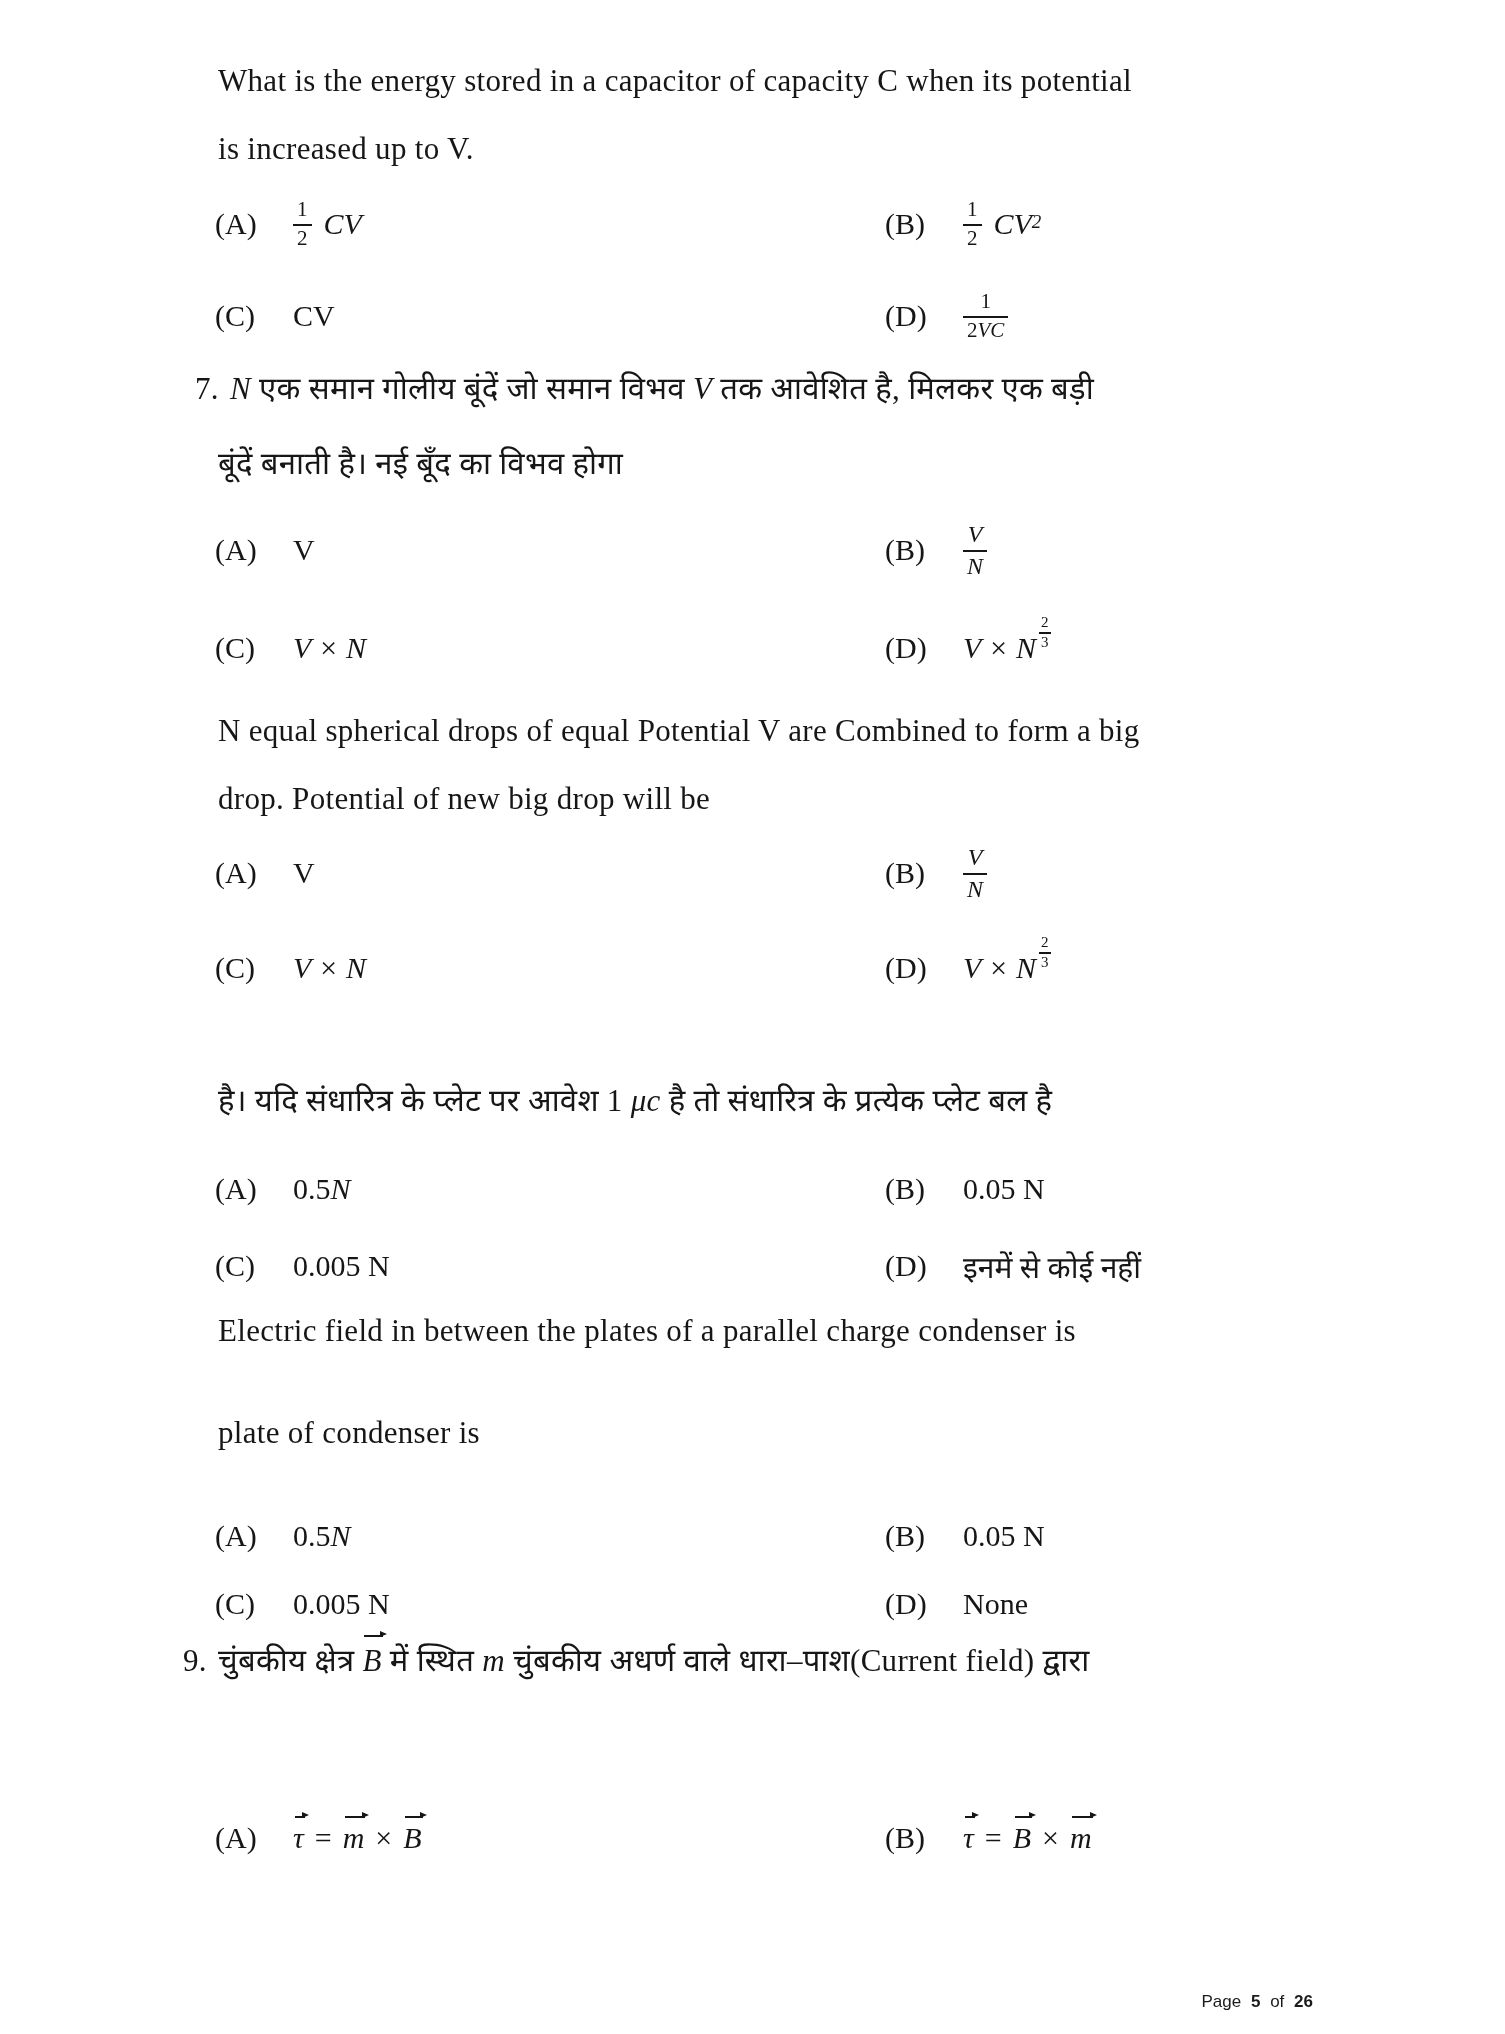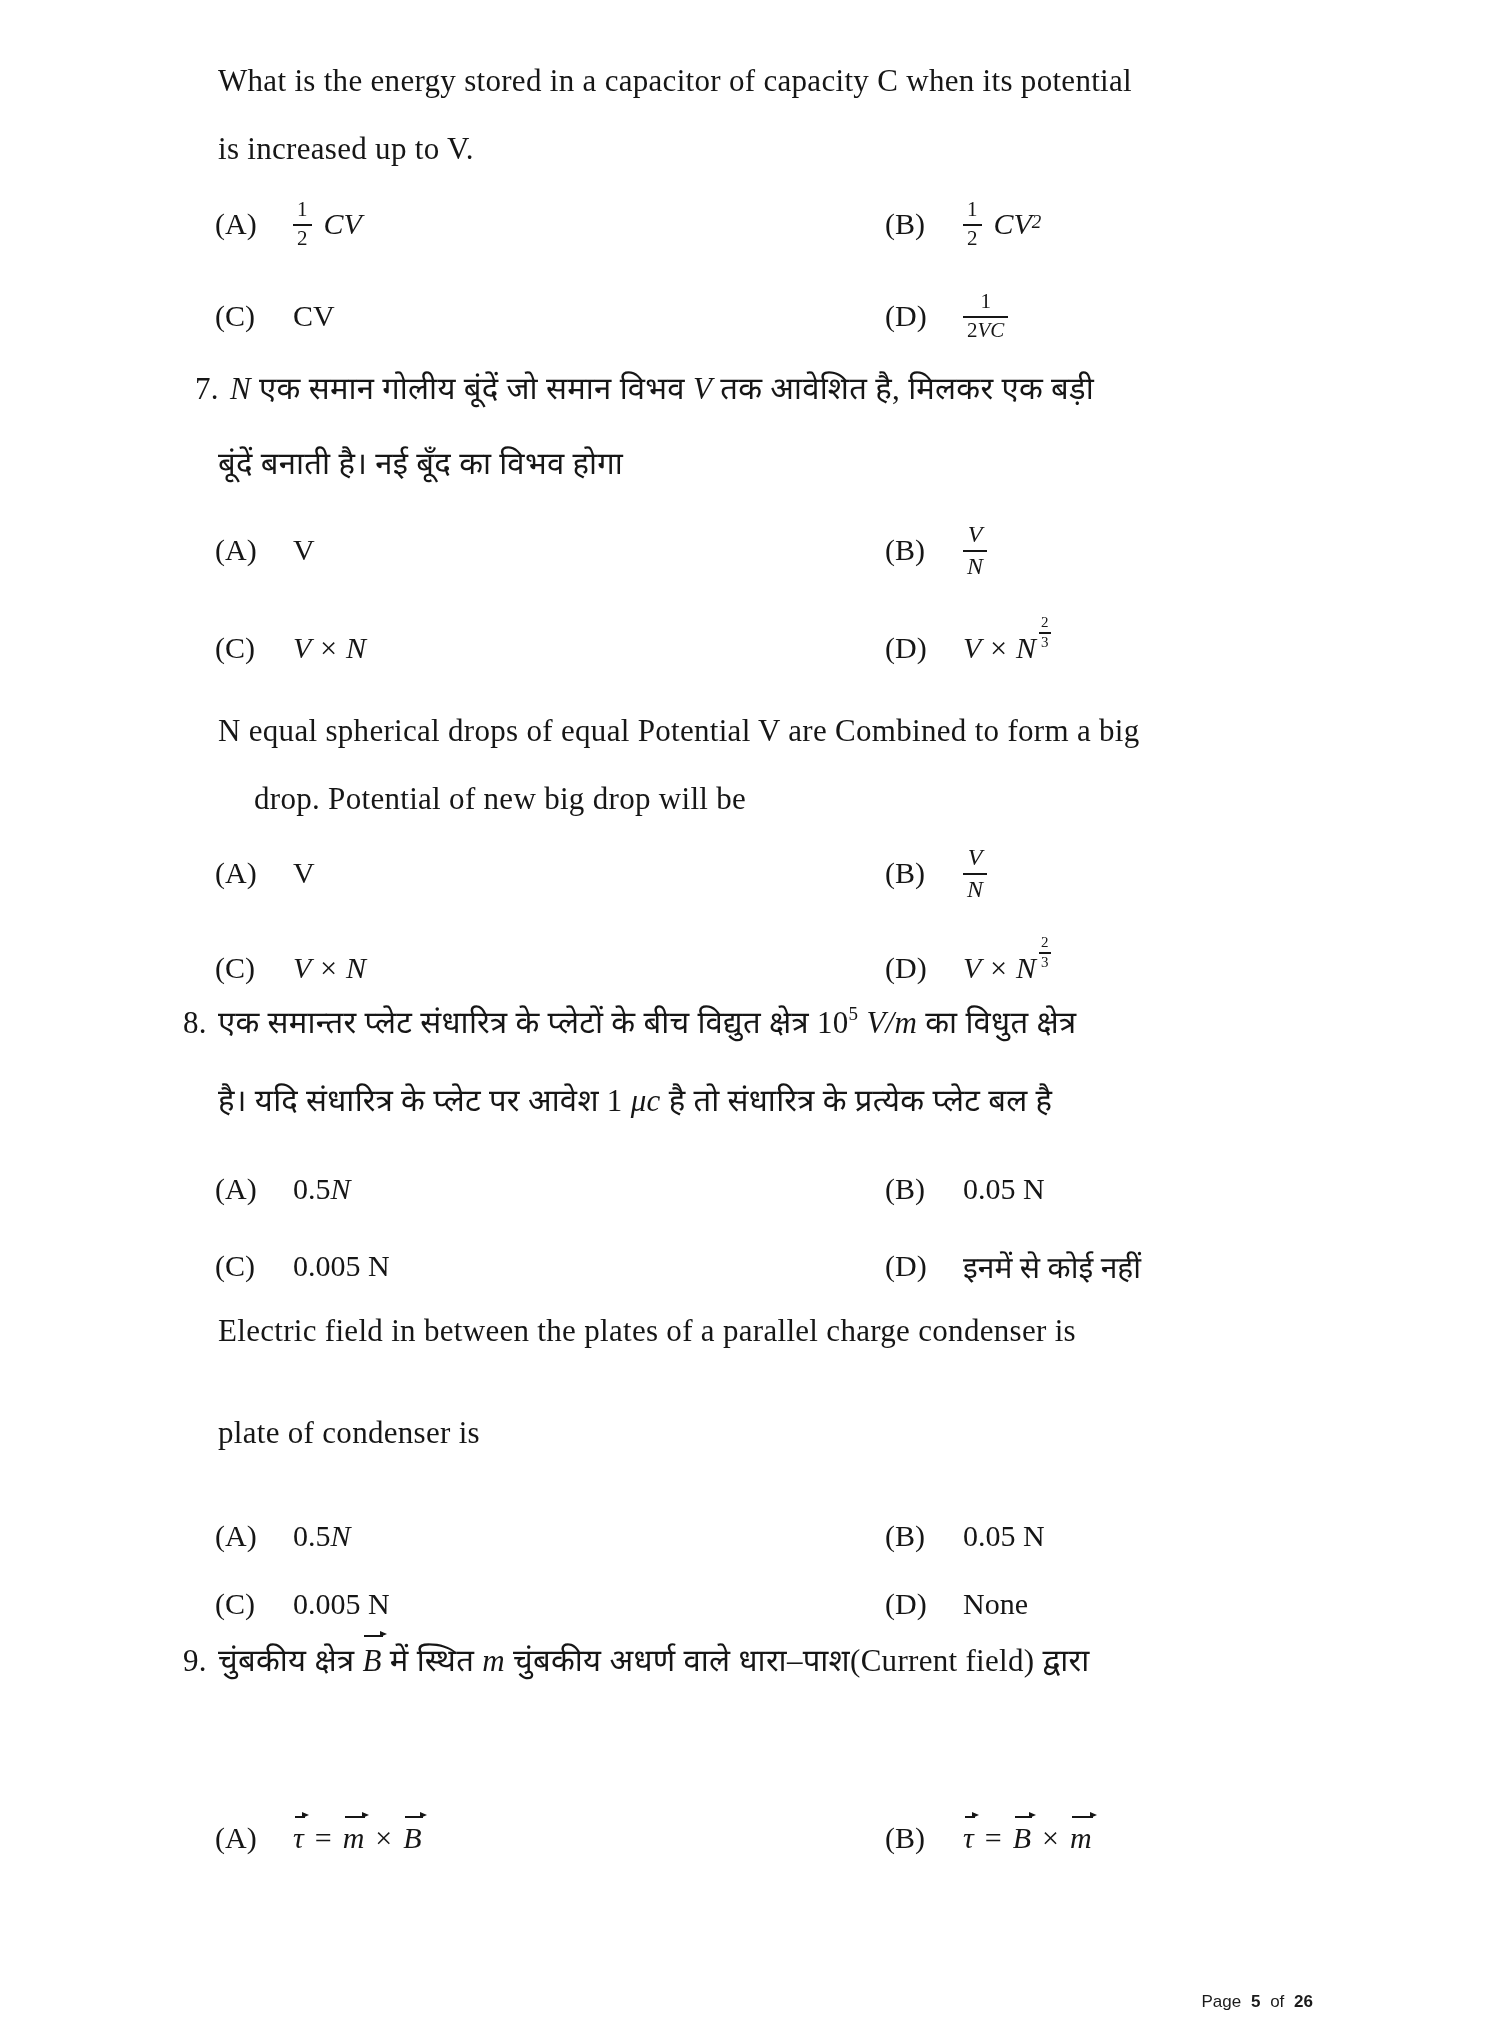--- a/index.html
+++ b/index.html
@@ -147,21 +147,21 @@
       <span class="supfrac">
         <span class="sf-n">2</span>
         <span class="sf-d">3</span>
       </span>
     </div>
   </div>
 
   <div class="ln" style="top:710px; left:218px;">
     <span>N equal spherical drops of equal Potential V are Combined to form a big</span>
   </div>
-  <div class="ln" style="top:778px; left:218px;margin-left:36px;">
+  <div class="ln" style="top:778px; left:218px;">
     <span>drop. Potential of new big drop will be</span>
   </div>
 
   <div class="row" style="top:828px; height:90px;">
     <div class="cell c1">
       <span class="lbl">(A)</span>
       <span>V</span>
     </div>
     <div class="cell c2">
       <span class="lbl">(B)</span>
@@ -180,23 +180,20 @@
     <div class="cell c2">
       <span class="lbl">(D)</span>
       <span class="it">V × N</span>
       <span class="supfrac">
         <span class="sf-n">2</span>
         <span class="sf-d">3</span>
       </span>
     </div>
   </div>
 
-  <div class="ln" style="top:1002px; left:183px;">
-    <span class="qnum">8.</span><span>एक समान्तर प्लेट संधारित्र के प्लेटों के बीच विद्युत क्षेत्र </span><span>10</span><sup class="s">5</sup><span class="it"> V/m</span><span> का विधुत क्षेत्र</span>
-  </div>
   <div class="ln" style="top:1080px; left:218px;">
     <span>है। यदि संधारित्र के प्लेट पर आवेश 1 </span><span class="it">μc</span><span> है तो संधारित्र के प्रत्येक प्लेट बल है</span>
   </div>
 
   <div class="row" style="top:1165px; height:48px;">
     <div class="cell c1">
       <span class="lbl">(A)</span>
       <span>0.5 </span>
         <span class="it">N</span>
     </div>

